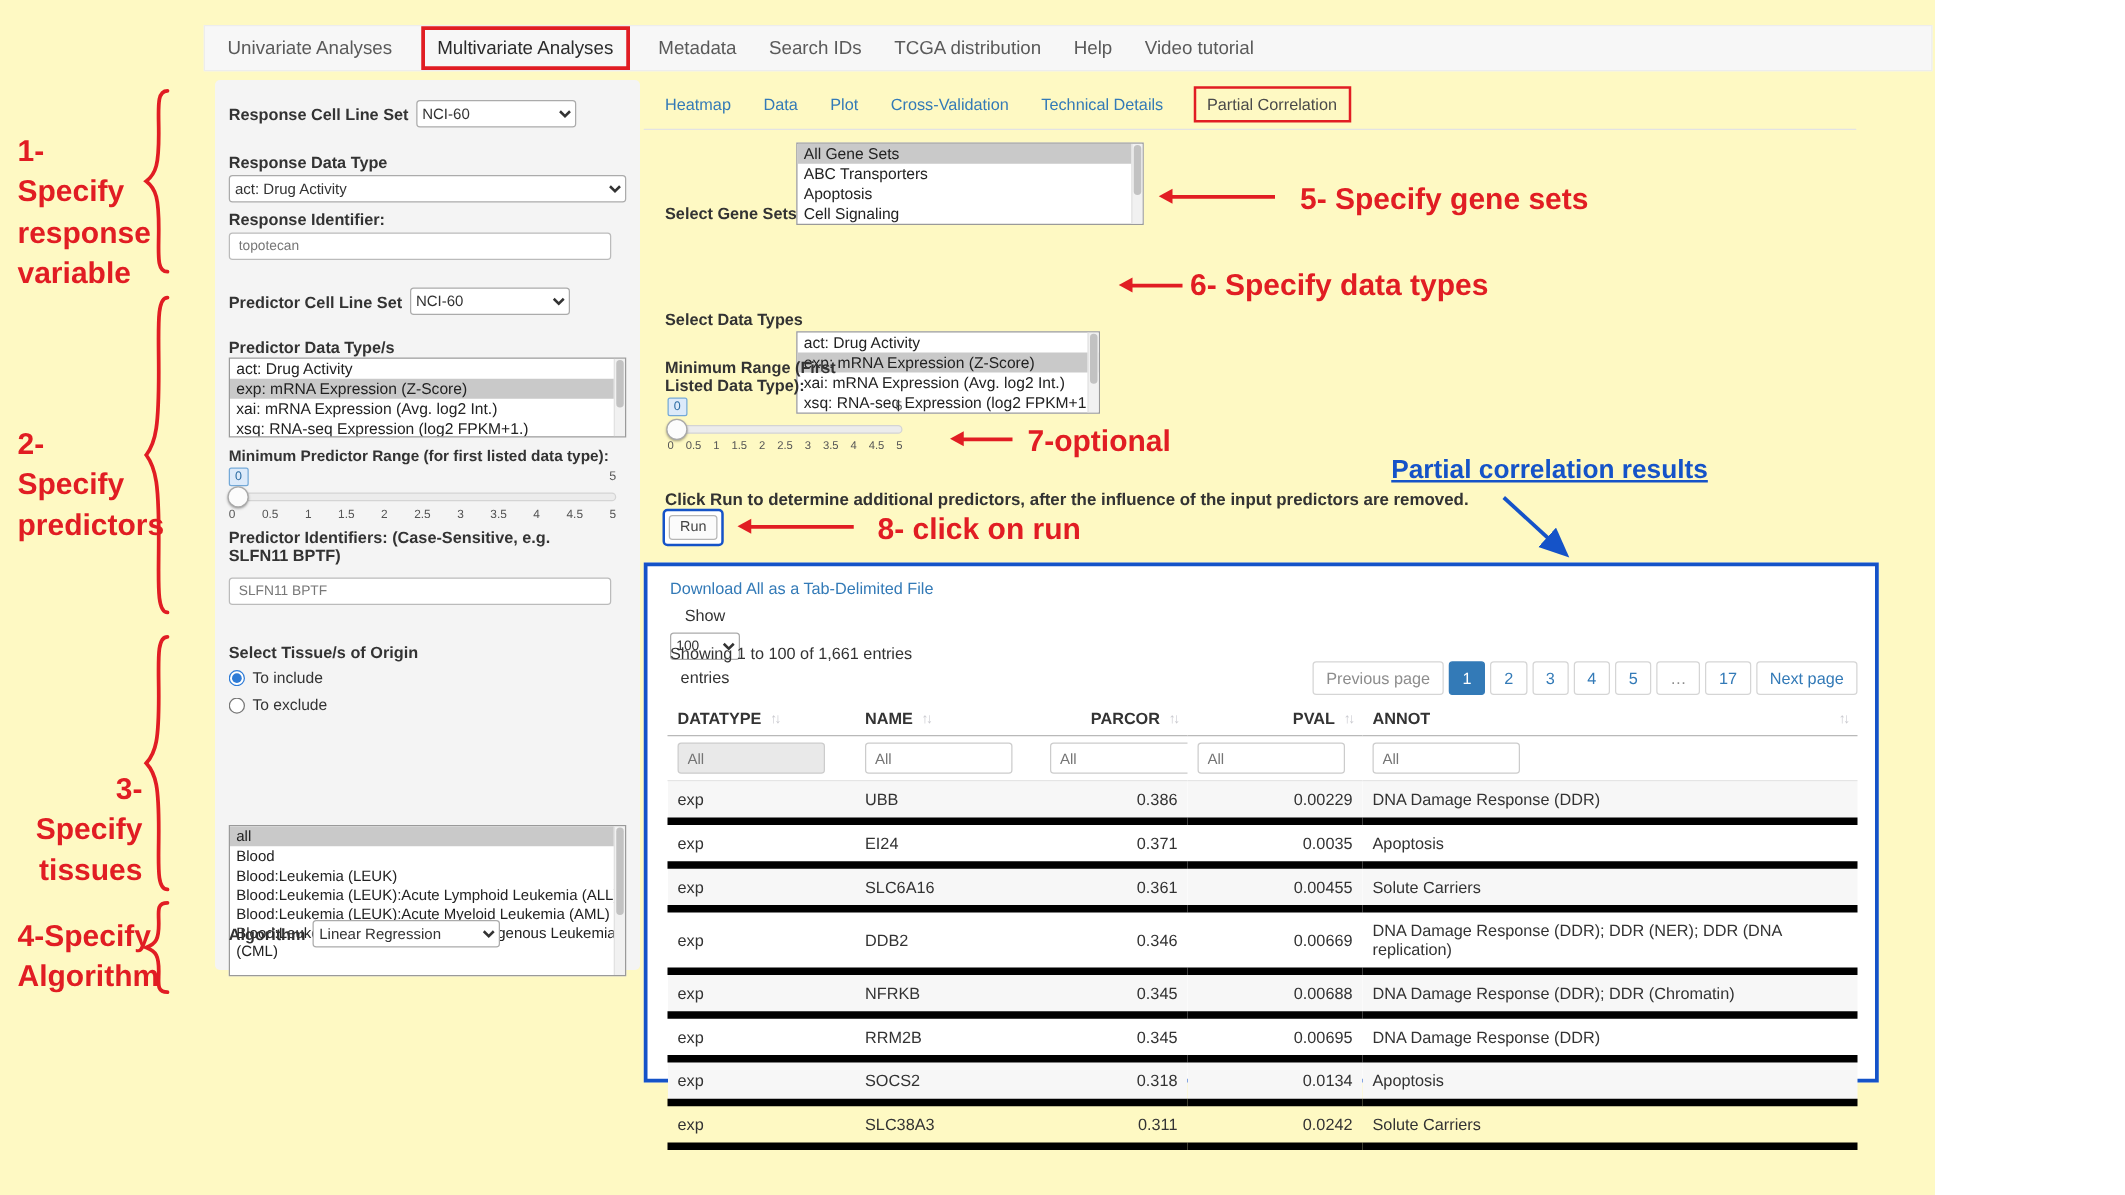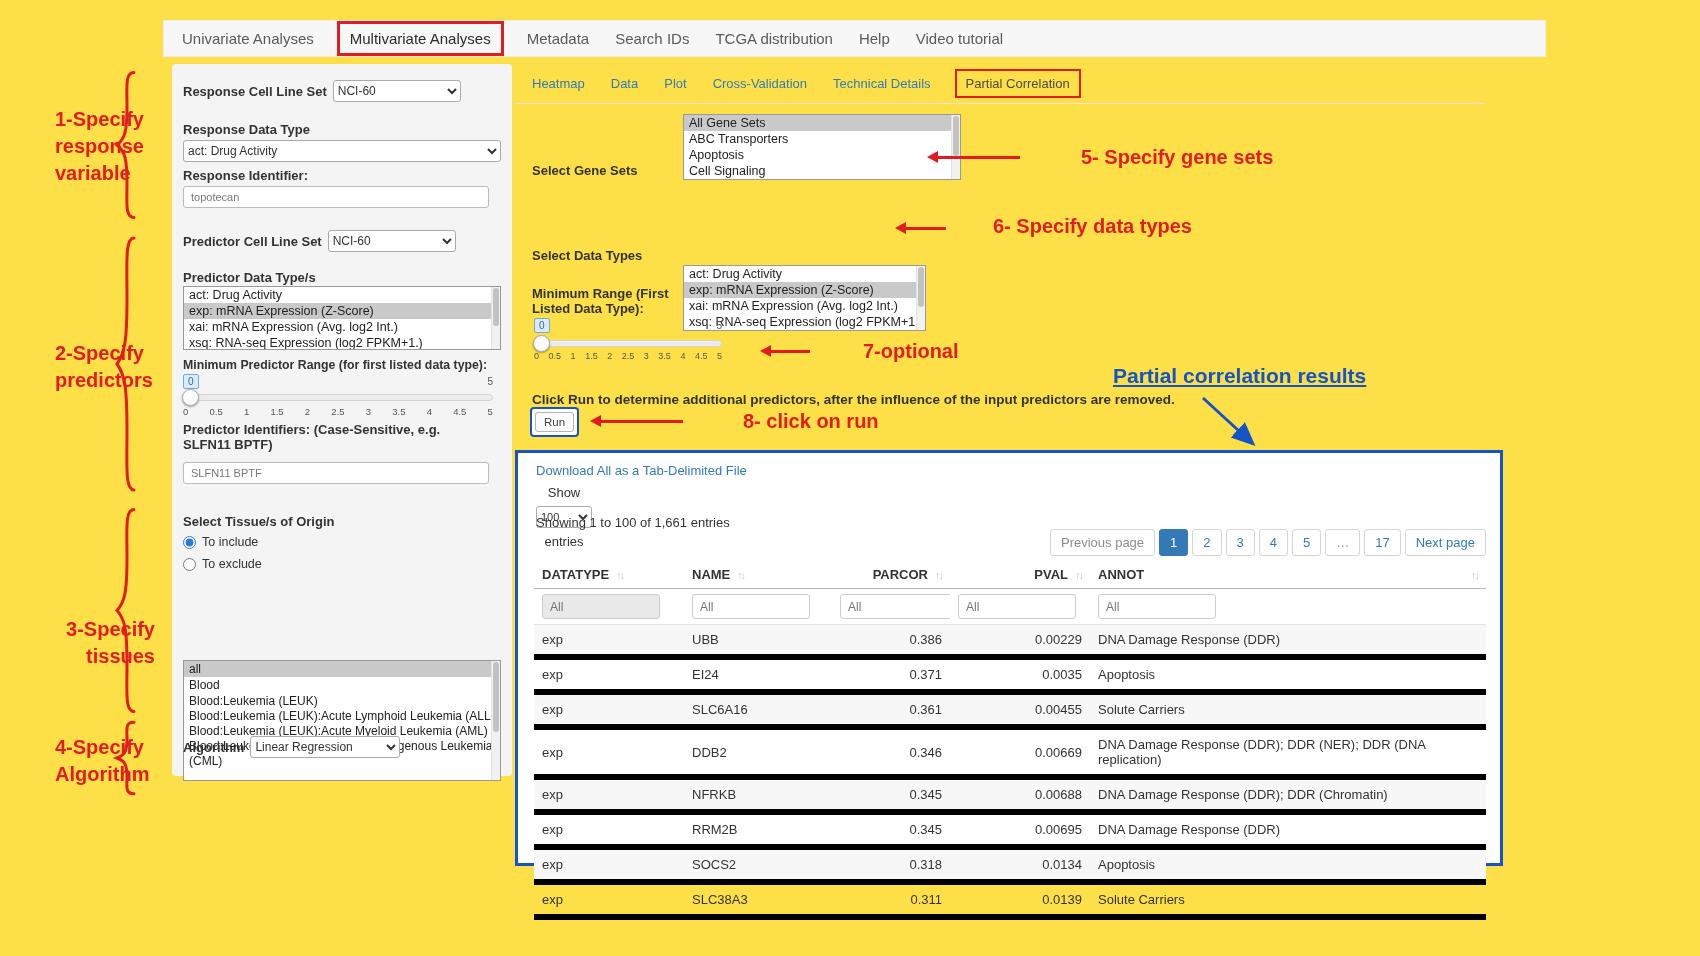--- a/index.html
+++ b/index.html
@@ -1,17 +1,17 @@
 <!DOCTYPE html>
 <html><head>
 <meta charset="utf-8">
 <style>
   * { box-sizing: border-box; }
   body { margin:0; background:#fff; font-family:"Liberation Sans", sans-serif; }
-  #app { position:relative; width:1700px; height:956px; background:#fde047; overflow:hidden;padding-left:46px; }
+  #app { position:relative; width:1548px; height:956px; background:#fef9c3; overflow:hidden; }
   .abs { position:absolute; }
 
   
   .navbar { position:absolute; left:163px; top:20px; width:1383px; height:37px; background:#f7f7f7;
             border:1px solid #ededed; display:flex; align-items:center; gap:26px; padding:0 18px;
             font-size:15px; color:#5a5a5a; }
   .nav-item { white-space:nowrap; cursor:pointer; }
   .nav-item.active { color:#2b2b2b; }
   .red-frame { border:3px solid #e11d23; padding:6px 10px; margin:-9px -3px; }
 
@@ -42,21 +42,21 @@
                     border:1px solid #a9a9a9; border-radius:50%; box-shadow:0 1px 2px rgba(0,0,0,.35); cursor:grab; }
   .ticks { position:absolute; left:0; right:0; display:flex; justify-content:space-between; font-size:9px; color:#555; }
 
   
   .tabs { position:absolute; left:532px; top:76px; display:flex; gap:26px; font-size:13px; align-items:center; }
   .tab { color:#337ab7; cursor:pointer; white-space:nowrap; }
   .tab.active { color:#4a4a4a; }
   .red-frame-sm { border:2.5px solid #e11d23; padding:5px 9px; margin:-8px -2px; }
 
   
-  .annot-red { position:absolute; color:#e11d23; font-weight:bold; font-size:20px; line-height:1.35;margin-left:41px; }
+  .annot-red { position:absolute; color:#e11d23; font-weight:bold; font-size:24px; line-height:1.35; }
   .annot-blue-title { position:absolute; color:#1553c8; font-weight:bold; font-size:21px;text-decoration:underline; }
   .arrow-red { position:absolute; height:0; border-top:3px solid #e11d23; }
   .arrow-red::before { content:""; position:absolute; left:-13px; top:-8px; border:6.5px solid transparent;
                        border-right:11px solid #e11d23; }
 
   
   .results-box { position:absolute; left:515px; top:450px; width:988px; height:416px; border:3px solid #1553c8; background:#fff; }
   .link-blue { color:#337ab7; font-size:13px; cursor:pointer; }
   .plain-13 { font-size:13px; color:#333; }
   .pag { position:absolute; display:flex; align-items:center; }
@@ -409,20 +409,20 @@
           <td>exp</td>
           <td>SOCS2</td>
           <td class="num">0.318</td>
           <td class="num">0.0134</td>
           <td>Apoptosis</td>
         </tr>
         <tr>
           <td>exp</td>
           <td>SLC38A3</td>
           <td class="num">0.311</td>
-          <td class="num">0.0139</td>
+          <td class="num">0.0242</td>
           <td>Solute Carriers</td>
         </tr>
       </tbody>
     </table>
   </div>
 
 </div>
 
 </body></html>

